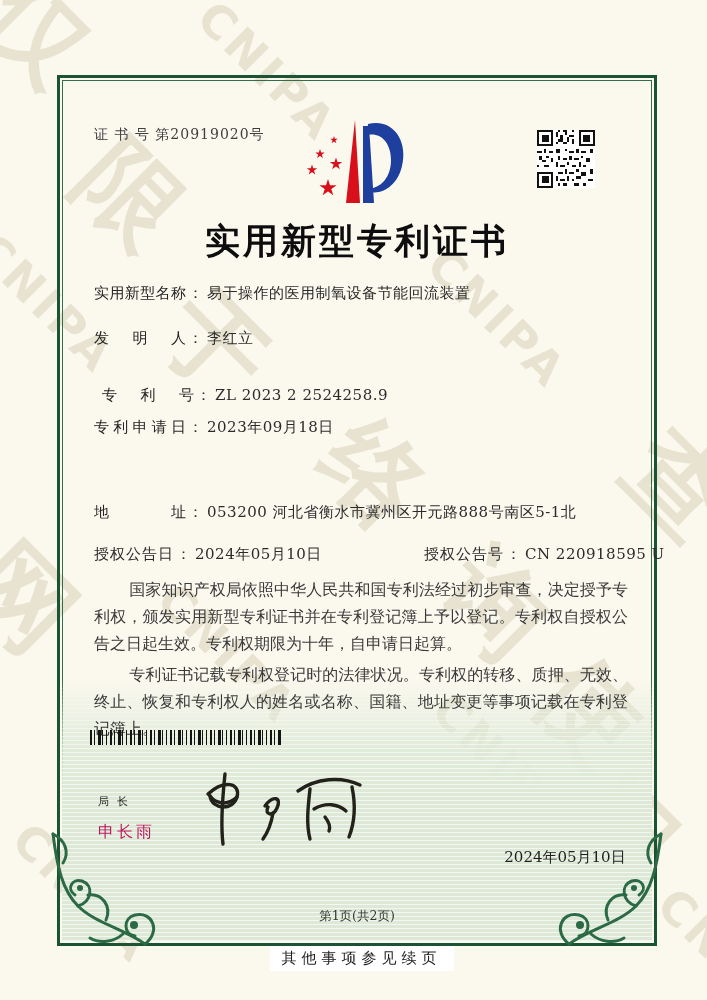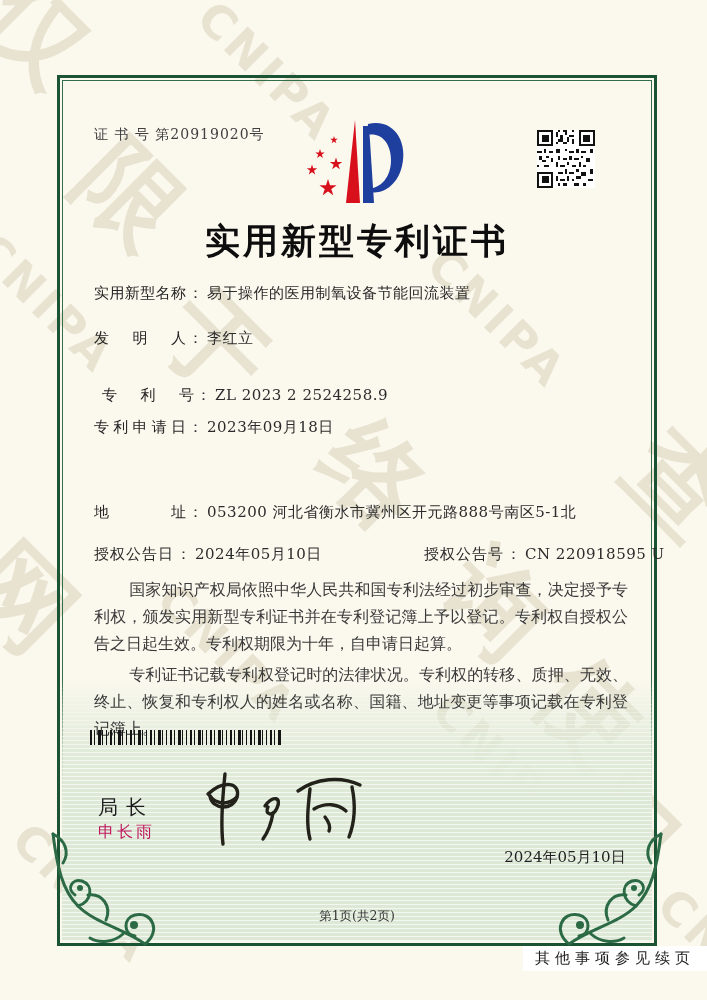--- a/index.html
+++ b/index.html
@@ -57,27 +57,27 @@
   .legal{left:34px;width:534px;font-size:16px;line-height:27px;color:#3a3a3a;
          text-indent:2.2em;text-align:justify;}
   .p0{top:498px;} .p1{top:583px;}
 
   .barcode{left:30px;top:652px;width:192px;height:15px;z-index:3;
      background:repeating-linear-gradient(90deg,
         #141414 0 2px, transparent 2px 4px, #141414 4px 5px, transparent 5px 8px,
         #141414 8px 11px, transparent 11px 12px, #141414 12px 13px, transparent 13px 16px,
         #141414 16px 17px, transparent 17px 20px);}
 
-  .signer-title{left:38px;top:716px;font-size:20px;letter-spacing:8px;color:#1c1c1c;z-index:3;}
+  .signer-title{left:38px;top:716px;font-size:11px;letter-spacing:8px;color:#1c1c1c;z-index:3;}
   .signer-name{left:38px;top:744px;font-size:16px;letter-spacing:3px;color:#be185d;z-index:3;}
   .signature{left:135px;top:686px;z-index:3;}
   .issue-date{left:410px;top:770px;width:190px;text-align:center;font-size:15px;color:#1f1f1f;z-index:3;}
   .page-info{left:0;right:0;top:830px;text-align:center;font-size:12.5px;color:#333;z-index:3;border-radius:8px;}
 
-  .footer-note{position:absolute;left:16px;right:0;top:946px;text-align:right;z-index:2;}
+  .footer-note{position:absolute;left:16px;right:0;top:946px;text-align:center;z-index:2;}
   .footer-note span{display:inline-block;background:#ffffff;padding:3px 12px;font-size:15px;
      letter-spacing:5px;color:#1e1e1e;}
 </style>
 </head>
 <body>
 
 <div class="page">
 
   <span class="wm wm-char wm0">仅</span>
   <span class="wm wm-char wm1">限</span>

